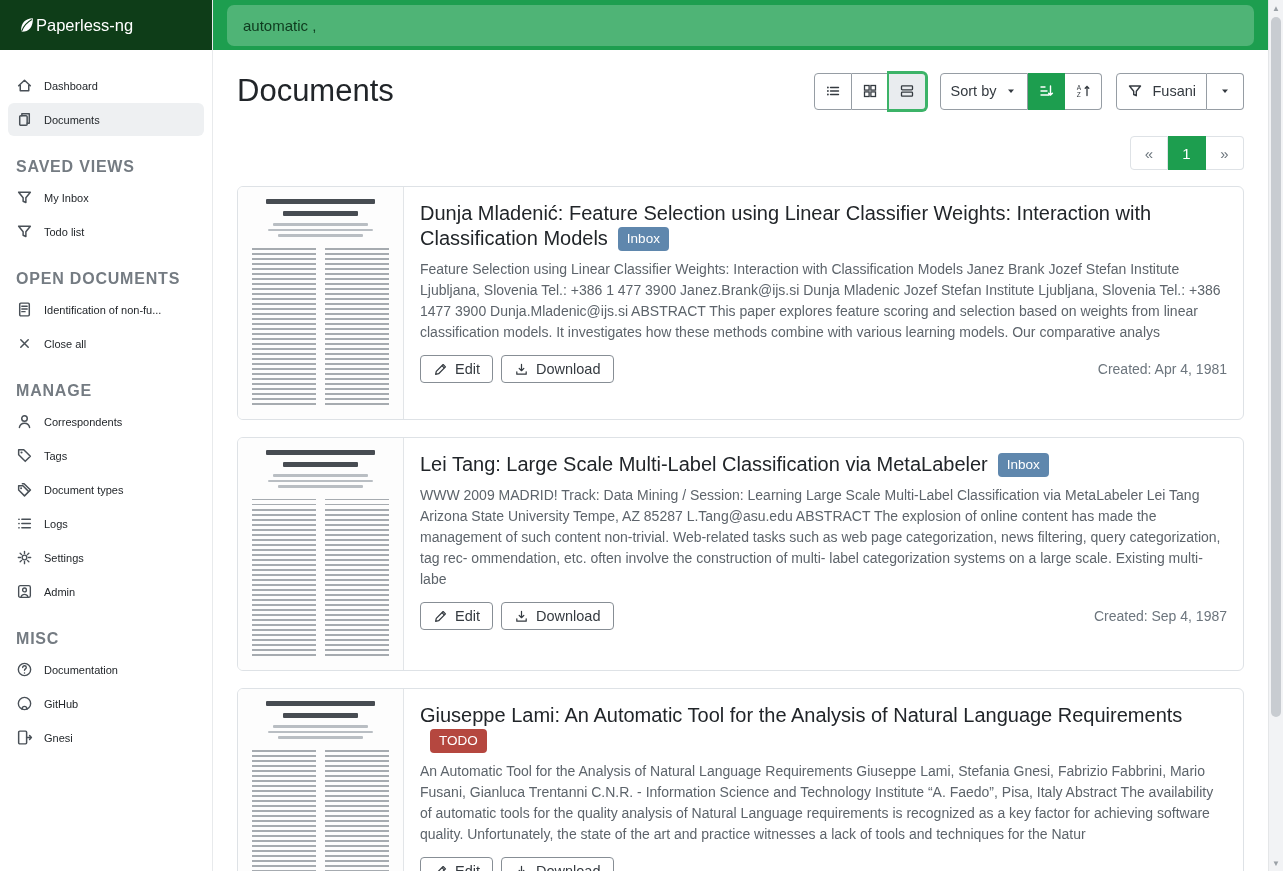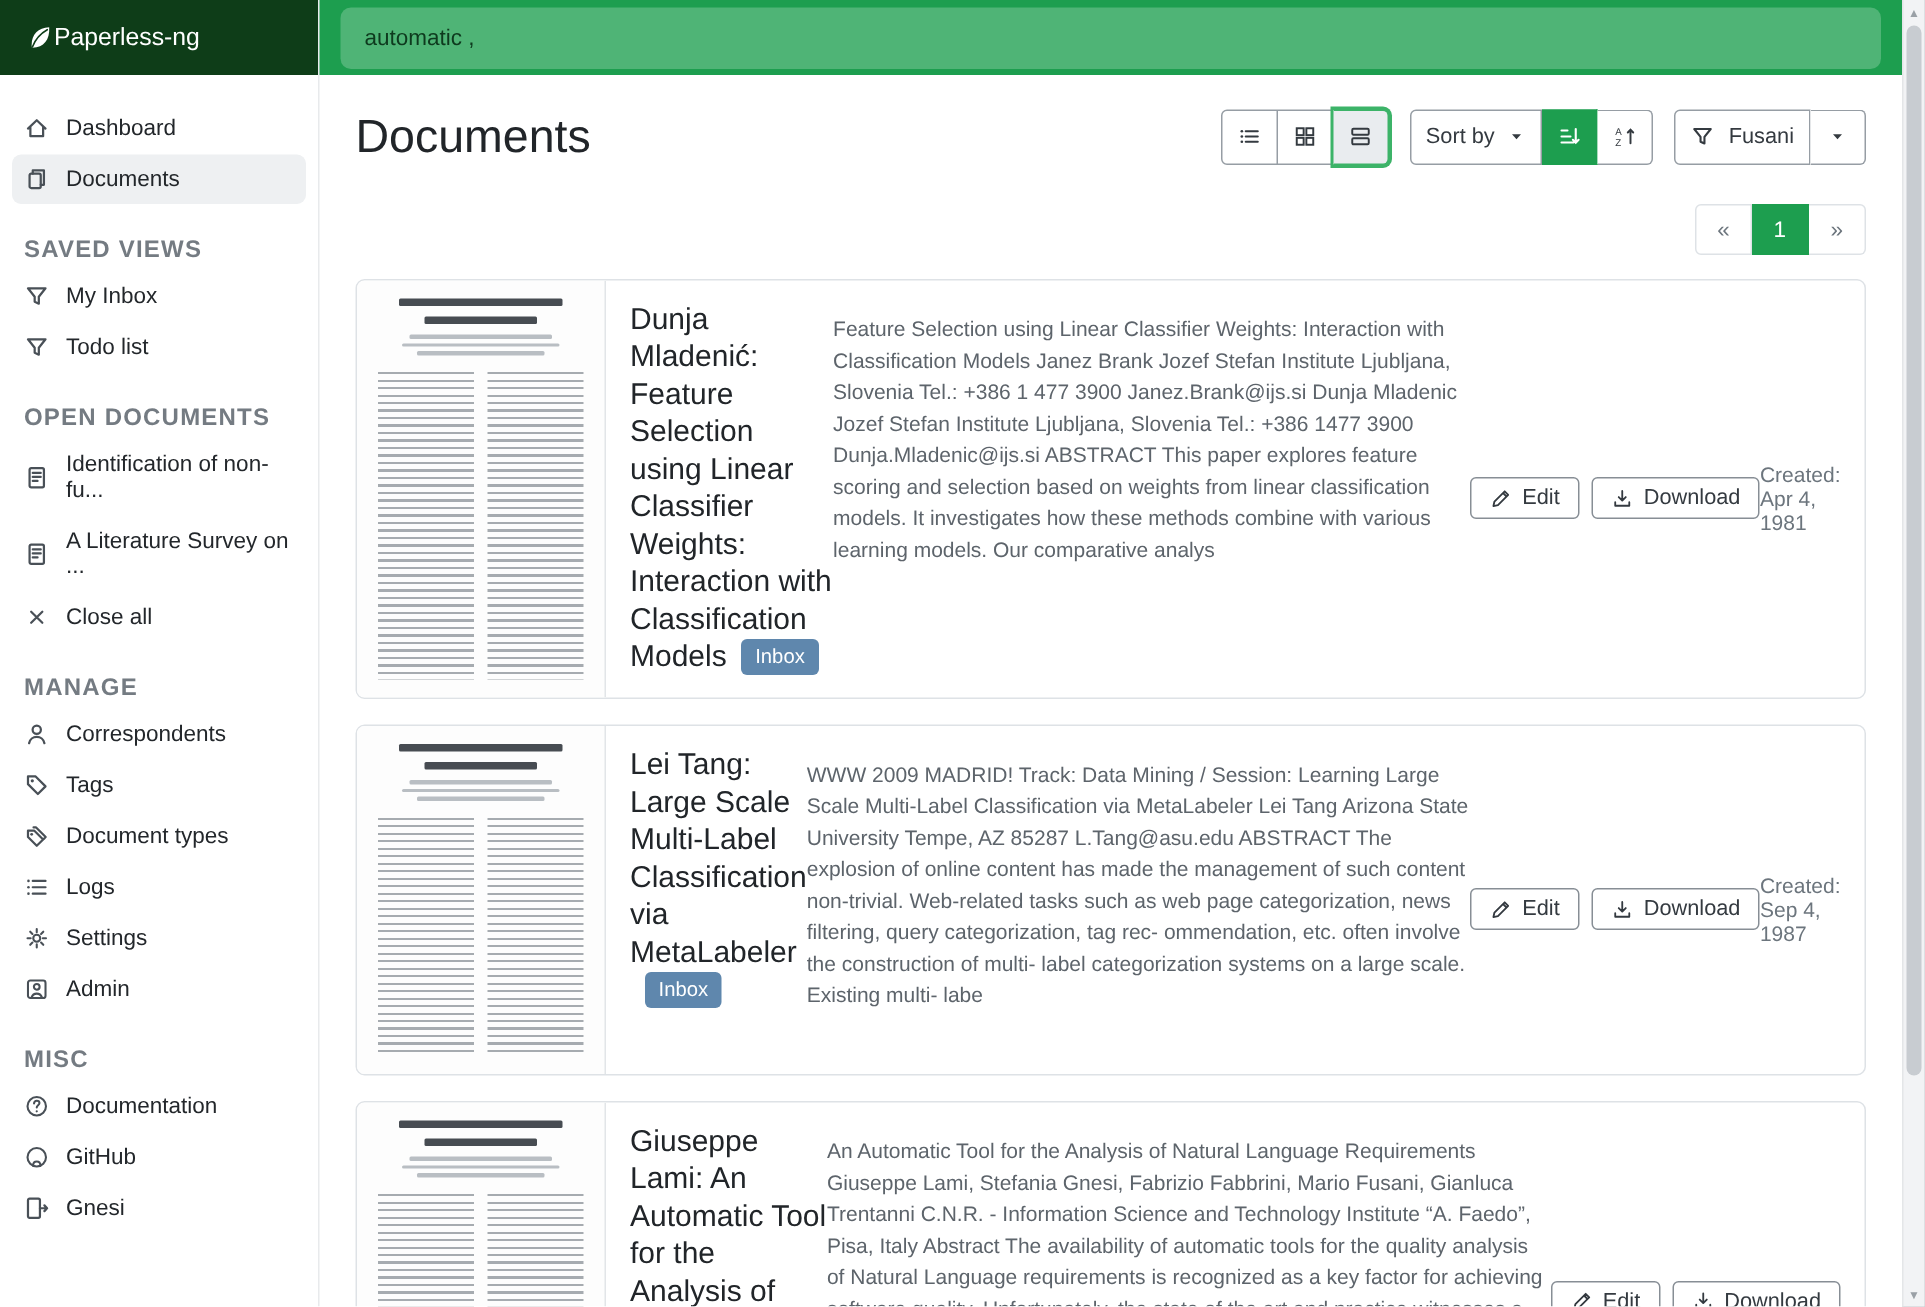--- a/index.html
+++ b/index.html
@@ -7,21 +7,21 @@
     font-family:"Liberation Sans", sans-serif; color:#212529; }
   .app { display:flex; width:1268px; height:871px; }
 
   
   .sidebar { width:213px; flex:0 0 213px; background:#fff; border-right:1px solid #e8eaec; }
   .brand { height:50px; background:#0e3d18; color:#fff; display:flex; align-items:center;
     padding:0 16px; font-size:16.5px; }
   .brand-icon { width:20px; height:20px; display:inline-flex; flex:none; }
   .side-nav { padding-top:18px; height:calc(100% - 50px); overflow:hidden; }
   .side-item { display:flex; align-items:center; gap:11px; padding:8px 8px; margin:1px 8px;
-    border-radius:6px; color:#23272b; font-size:15px; cursor:pointer; text-decoration:none; }
+    border-radius:6px; color:#23272b; font-size:11px; cursor:pointer; text-decoration:none; }
   .side-item.active { background:#eef0f2; }
   .icn { width:17px; height:17px; display:inline-flex; color:#495057; flex:none; }
   .icn svg, .brand-icon svg { width:100%; height:100%; }
   .side-head { margin:22px 16px 5px; font-size:16px; letter-spacing:.8px; color:#747b82; font-weight:600; }
 
   
   .main { flex:1; display:flex; flex-direction:column; min-width:0; }
   .topbar { height:50px; flex:none; background:#1d9e4f; display:flex; align-items:center; }
   .search { flex:1; margin:4px 14px; height:41px; border:none; border-radius:7px;
     background:#4fb476; color:#0e3a1e; font-size:15px; padding:0 16px; outline:none;
@@ -61,21 +61,21 @@
   .thumb { width:166px; flex:0 0 166px; border-right:1px solid #e2e5e8; background:#fdfdfd;
     padding:12px 14px; display:flex; flex-direction:column; gap:7px; cursor:pointer; }
   .t-bar { height:5px; background:#474c52; border-radius:1px; margin:0 auto; }
   .t-bar.w80 { width:80%; } .t-bar.w55 { width:55%; }
   .t-meta { display:flex; flex-direction:column; gap:3px; align-items:center; }
   .t-meta .m { height:2.5px; background:#b9bec3; border-radius:1px; }
   .t-meta .m1 { width:70%; } .t-meta .m2 { width:76%; } .t-meta .m3 { width:62%; }
   .t-cols { flex:1; display:flex; gap:9px; margin-top:4px; }
   .t-col { flex:1; background:repeating-linear-gradient(to bottom, #a6abb0 0 1.5px, transparent 1.5px 5px); }
 
-  .card-body { flex:1; min-width:0; padding:14px 16px; display:flex; flex-direction:row; }
+  .card-body { flex:1; min-width:0; padding:14px 16px; display:flex; flex-direction:column; }
   .doc-title { font-size:20px; font-weight:400; line-height:25px; }
   .doc-title a { color:#212529; text-decoration:none; cursor:pointer; }
   .badge { display:inline-block; color:#fff; font-size:13.5px; line-height:1; padding:5px 9px;
     border-radius:4px; margin-left:10px; vertical-align:2px; cursor:pointer; }
   .badge-inbox { background:#5f87ad; }
   .badge-todo { background:#b5473f; }
   .excerpt { margin-top:8px; font-size:14px; line-height:21px; color:#5d646b; }
   .card-footer { margin-top:12px; display:flex; justify-content:space-between; align-items:center; }
   .actions { display:flex; gap:8px;justify-content:center; }
   .abtn { display:inline-flex; align-items:center; gap:7px; padding:5px 12px; font-size:14.5px;
@@ -151,29 +151,20 @@
         <span class="icn">
             <svg viewBox="0 0 16 16" fill="none" stroke="currentColor" stroke-width="1.4" stroke-linecap="round" stroke-linejoin="round">
               <rect x="3.5" y="2" width="9" height="12" rx="1"></rect>
               <path d="M5.5 5h5M5.5 7.5h5M5.5 10h3"></path>
             </svg>
           </span>
         <span class="lbl">Identification of non-fu...</span>
       </a>
       <a class="side-item">
         <span class="icn">
-            <svg viewBox="0 0 16 16" fill="none" stroke="currentColor" stroke-width="1.4" stroke-linecap="round" stroke-linejoin="round">
-              <rect x="3.5" y="2" width="9" height="12" rx="1"></rect>
-              <path d="M5.5 5h5M5.5 7.5h5M5.5 10h3"></path>
-            </svg>
-          </span>
-        <span class="lbl">A Literature Survey on ...</span>
-      </a>
-      <a class="side-item">
-        <span class="icn">
             <svg viewBox="0 0 16 16" fill="none" stroke="currentColor" stroke-width="1.4" stroke-linecap="round">
               <path d="M4.5 4.5l7 7M11.5 4.5l-7 7"></path>
             </svg>
           </span>
         <span class="lbl">Close all</span>
       </a>
 
       <div class="side-head">MANAGE</div>
       <a class="side-item">
         <span class="icn">

